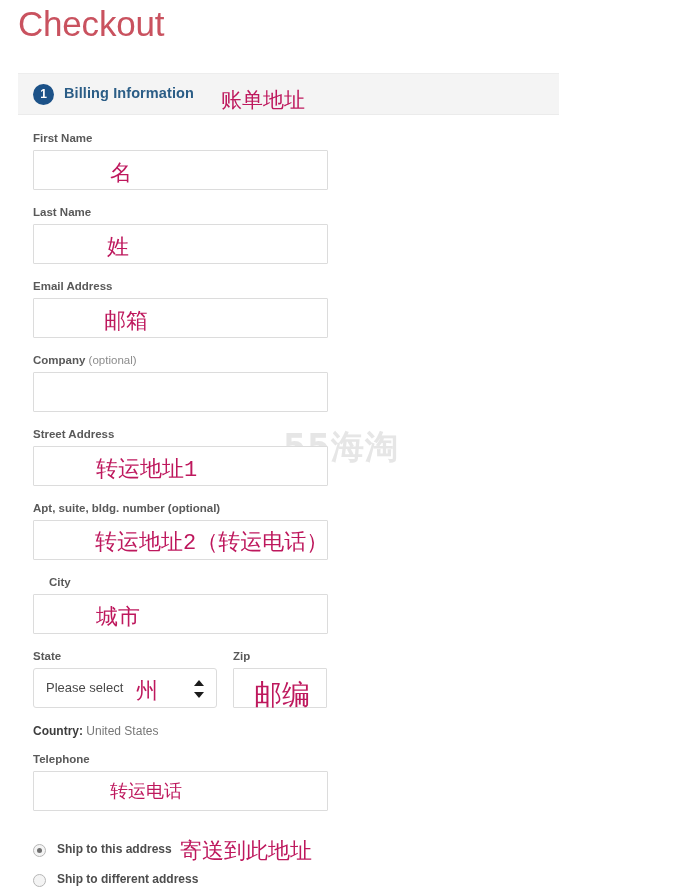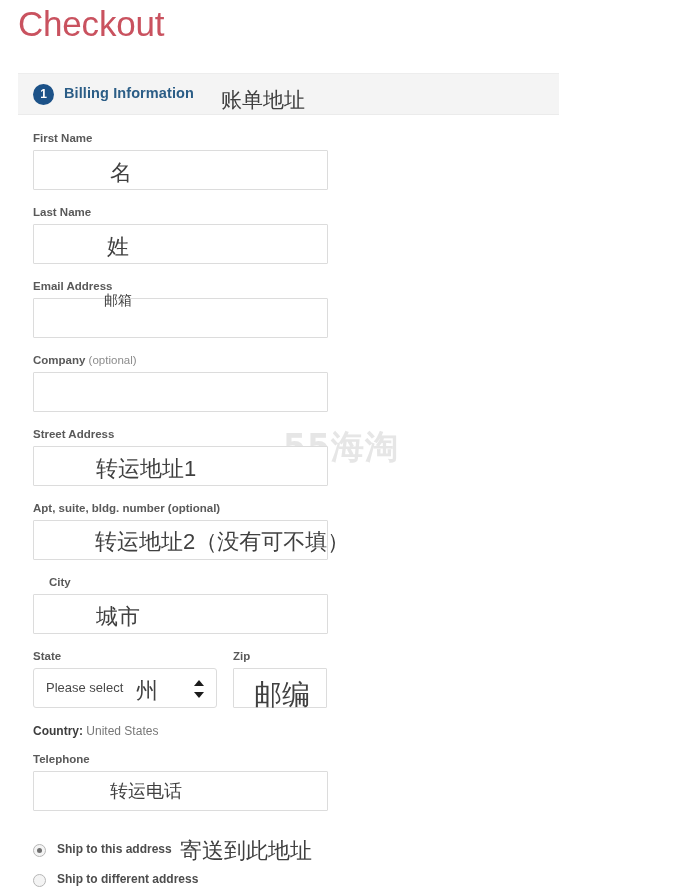--- a/index.html
+++ b/index.html
@@ -170,22 +170,22 @@
     top: -2px;
     font-size: 12px;
     font-weight: 700;
     color: #4d4d4d;
     white-space: nowrap;
   }
 
   
   .anno {
     position: absolute;
-    color: #404040;
-    font-family: Liberation Sans, sans-serif;
+    color: #be185d;
+    font-family: Liberation Mono, monospace;
     white-space: nowrap;
     pointer-events: none;
   }
 
   
   .watermark {
     position: absolute;
     left: 283px;
     top: 425px;
     font-size: 33px;
@@ -217,35 +217,35 @@
     <div class="field-label" style="left:33px; top:132px;">First Name</div>
     <div class="input-box" style="top:150px;"></div>
     <div class="anno" style="left:110px; top:158px; font-size:22px;">名</div>
 
     <div class="field-label" style="left:33px; top:206px;">Last Name</div>
     <div class="input-box" style="top:224px;"></div>
     <div class="anno" style="left:107px; top:232px; font-size:22px;">姓</div>
 
     <div class="field-label" style="left:33px; top:280px;">Email Address</div>
     <div class="input-box" style="top:298px;"></div>
-    <div class="anno" style="left:104px; top:292px; font-size:14px;">邮箱</div>
+    <div class="anno" style="left:104px; top:306px; font-size:22px;">邮箱</div>
 
     <div class="field-label" style="left:33px; top:354px;">
       <span>Company</span>
       <span class="opt">(optional)</span>
     </div>
     <div class="input-box" style="top:372px;"></div>
 
     <div class="field-label" style="left:33px; top:428px;">Street Address</div>
     <div class="input-box" style="top:446px;"></div>
     <div class="anno" style="left:96px; top:454px; font-size:22px;">转运地址1</div>
 
     <div class="field-label" style="left:33px; top:502px;">Apt, suite, bldg. number (optional)</div>
     <div class="input-box" style="top:520px;"></div>
-    <div class="anno" style="left:95px; top:527px; font-size:22px;">转运地址2（没有可不填）</div>
+    <div class="anno" style="left:95px; top:527px; font-size:22px;">转运地址2（转运电话）</div>
 
     <div class="field-label" style="left:49px; top:576px;">City</div>
     <div class="input-box" style="top:594px;"></div>
     <div class="anno" style="left:96px; top:602px; font-size:22px;">城市</div>
 
     <div class="field-label" style="left:33px; top:650px;">State</div>
     <div class="select-box" style="top:668px;">
       <div class="select-text">Please select</div>
       <div class="stepper">
         <span class="ar up"></span>

